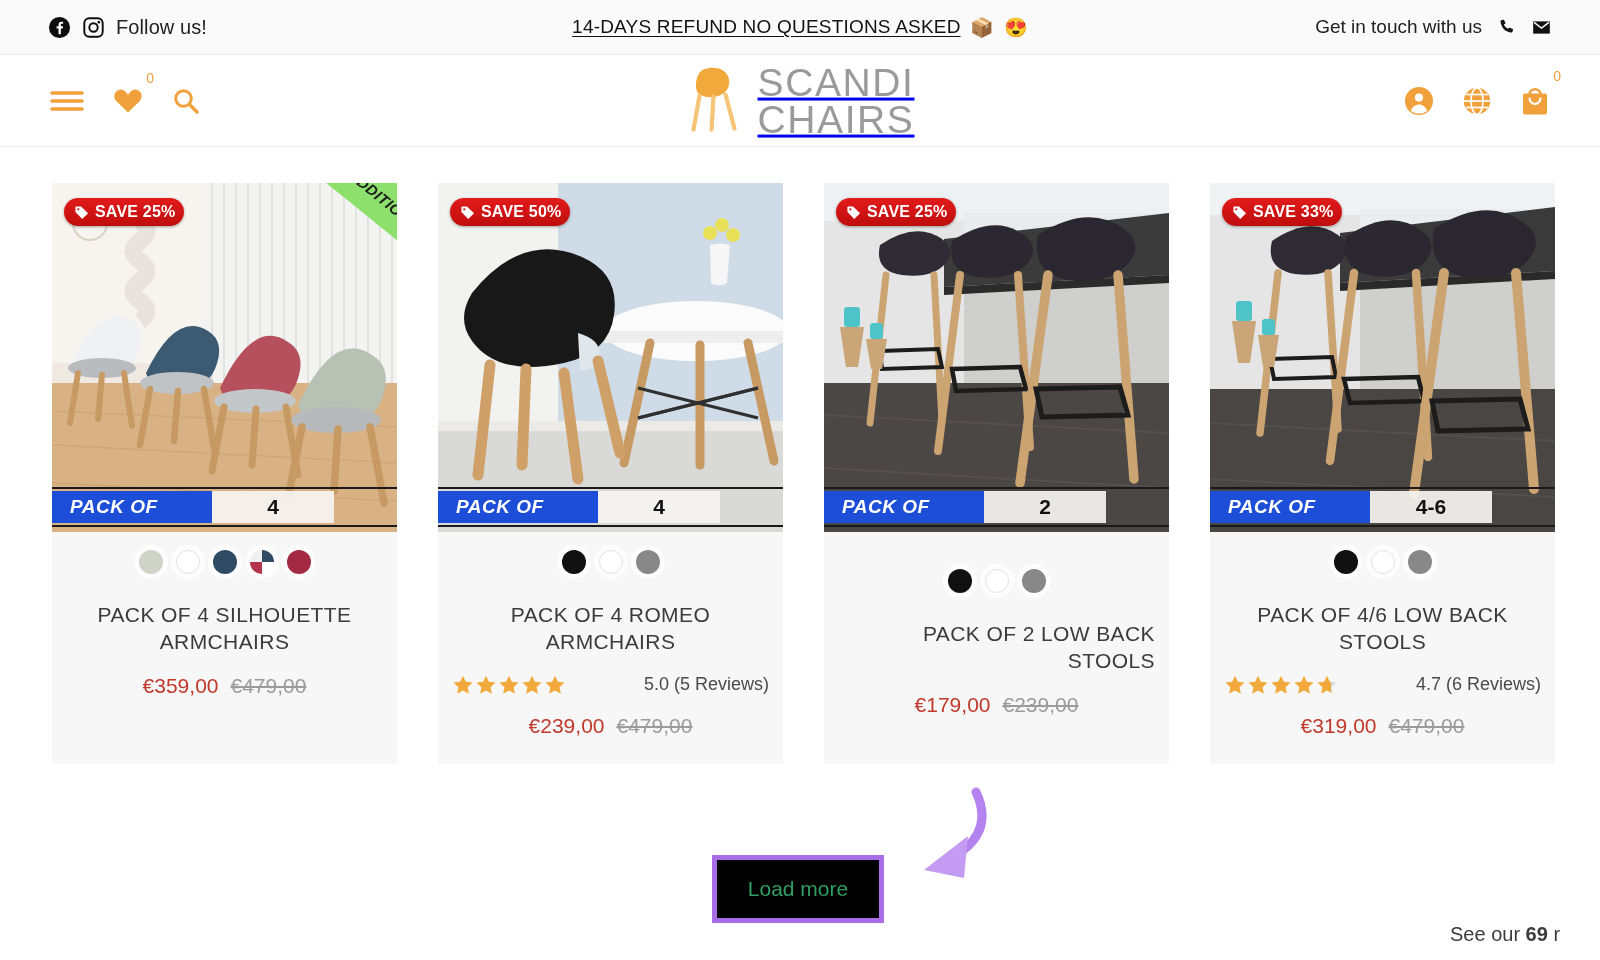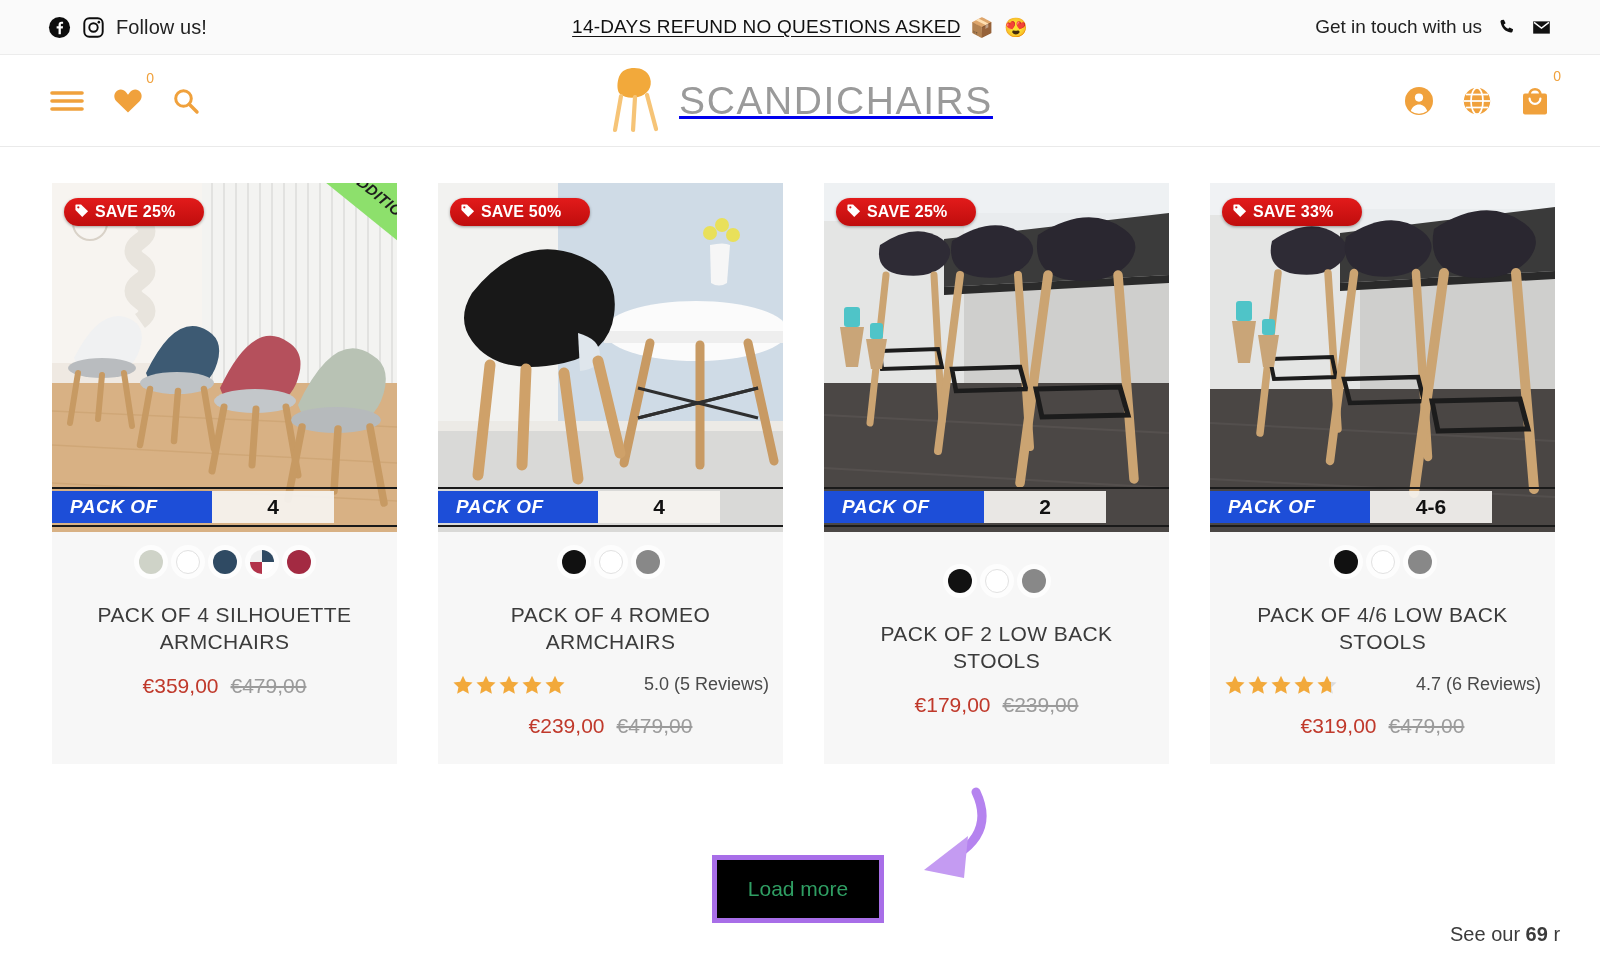--- a/index.html
+++ b/index.html
@@ -55,21 +55,21 @@
   .ic-btn { position: relative; display: block; cursor: pointer; line-height: 0; }
   .ic-btn svg { display: block; }
   .badge-num {
     position: absolute; top: -9px; right: -11px;
     font-size: 14px; color: #f0a13c; font-weight: 400;
   }
   .logo {
     position: absolute; left: 50%; top: 50%; transform: translate(-50%,-50%);
     display: flex; align-items: center; gap: 10px;
   }
-  .logo-text { display: flex; flex-direction: row; line-height: .96; }
+  .logo-text { display: flex; flex-direction: column; line-height: .96; }
   .logo-text span {
     font-size: 39px; color: #9a9a9a; letter-spacing: 1.6px;
     font-family: "Liberation Sans", sans-serif; font-weight: 300;
   }
 
   
   .grid {
     display: flex; gap: 41px;
     padding: 36px 52px 0 52px;
   }
@@ -78,22 +78,22 @@
     display: flex; flex-direction: column;
     position: relative;
   }
   .card-media { position: relative; width: 345px; height: 349px; overflow: hidden; }
   .photo { position: absolute; inset: 0; }
 
   .save-badge {
     position: absolute; top: 15px; left: 12px;
     background: linear-gradient(180deg,#e21b1b,#bf0d0d);
     color: #fff; font-size: 16px; font-weight: bold;
-    padding: 5px 29px 5px 10px; border-radius: 16px;
-    display: flex; align-items: flex-start; gap: 6px;
+    padding: 5px 9px 5px 10px; border-radius: 16px;
+    display: flex; align-items: center; gap: 6px;
     box-shadow: 0 1px 3px rgba(0,0,0,.35);
     letter-spacing: .2px; z-index: 5;
   }
   .ribbon {
     position: absolute; top: -22px; right: -62px;
     width: 190px; height: 46px; background: #8de06c;
     transform: rotate(39deg);
     display: flex; align-items: center; justify-content: center;
     z-index: 5;
   }
@@ -138,21 +138,21 @@
   .rating { display: flex; align-items: center; justify-content: space-between; gap: 11px; margin-top: 18px; }
   .stars { display: flex; gap: 1px; }
   .star { width: 22px; height: 22px; display: block; }
   .rating-txt { font-size: 18px; color: #4a4a4a; }
   .prices { margin-top: 18px; font-size: 21px; display: flex; justify-content: center; gap: 12px; }
   .price-now { color: #c0392b; }
   .price-old { color: #9b9b9b; text-decoration: line-through; }
 
   
   .card.c3 .swatches { margin-top: 19px; }
-  .card.c3 .p-title { margin-top: 11px; }
+  .card.c3 .p-title { margin-top: 11px; text-align: right; }
 
   
   .loadmore-wrap {
     position: absolute; left: 712px; top: 855px;
     width: 172px; height: 68px;
     border: 5px solid #a86ee8;
     display: flex; align-items: center; justify-content: center;
     background: #000000;
   }
   .loadmore-btn {

